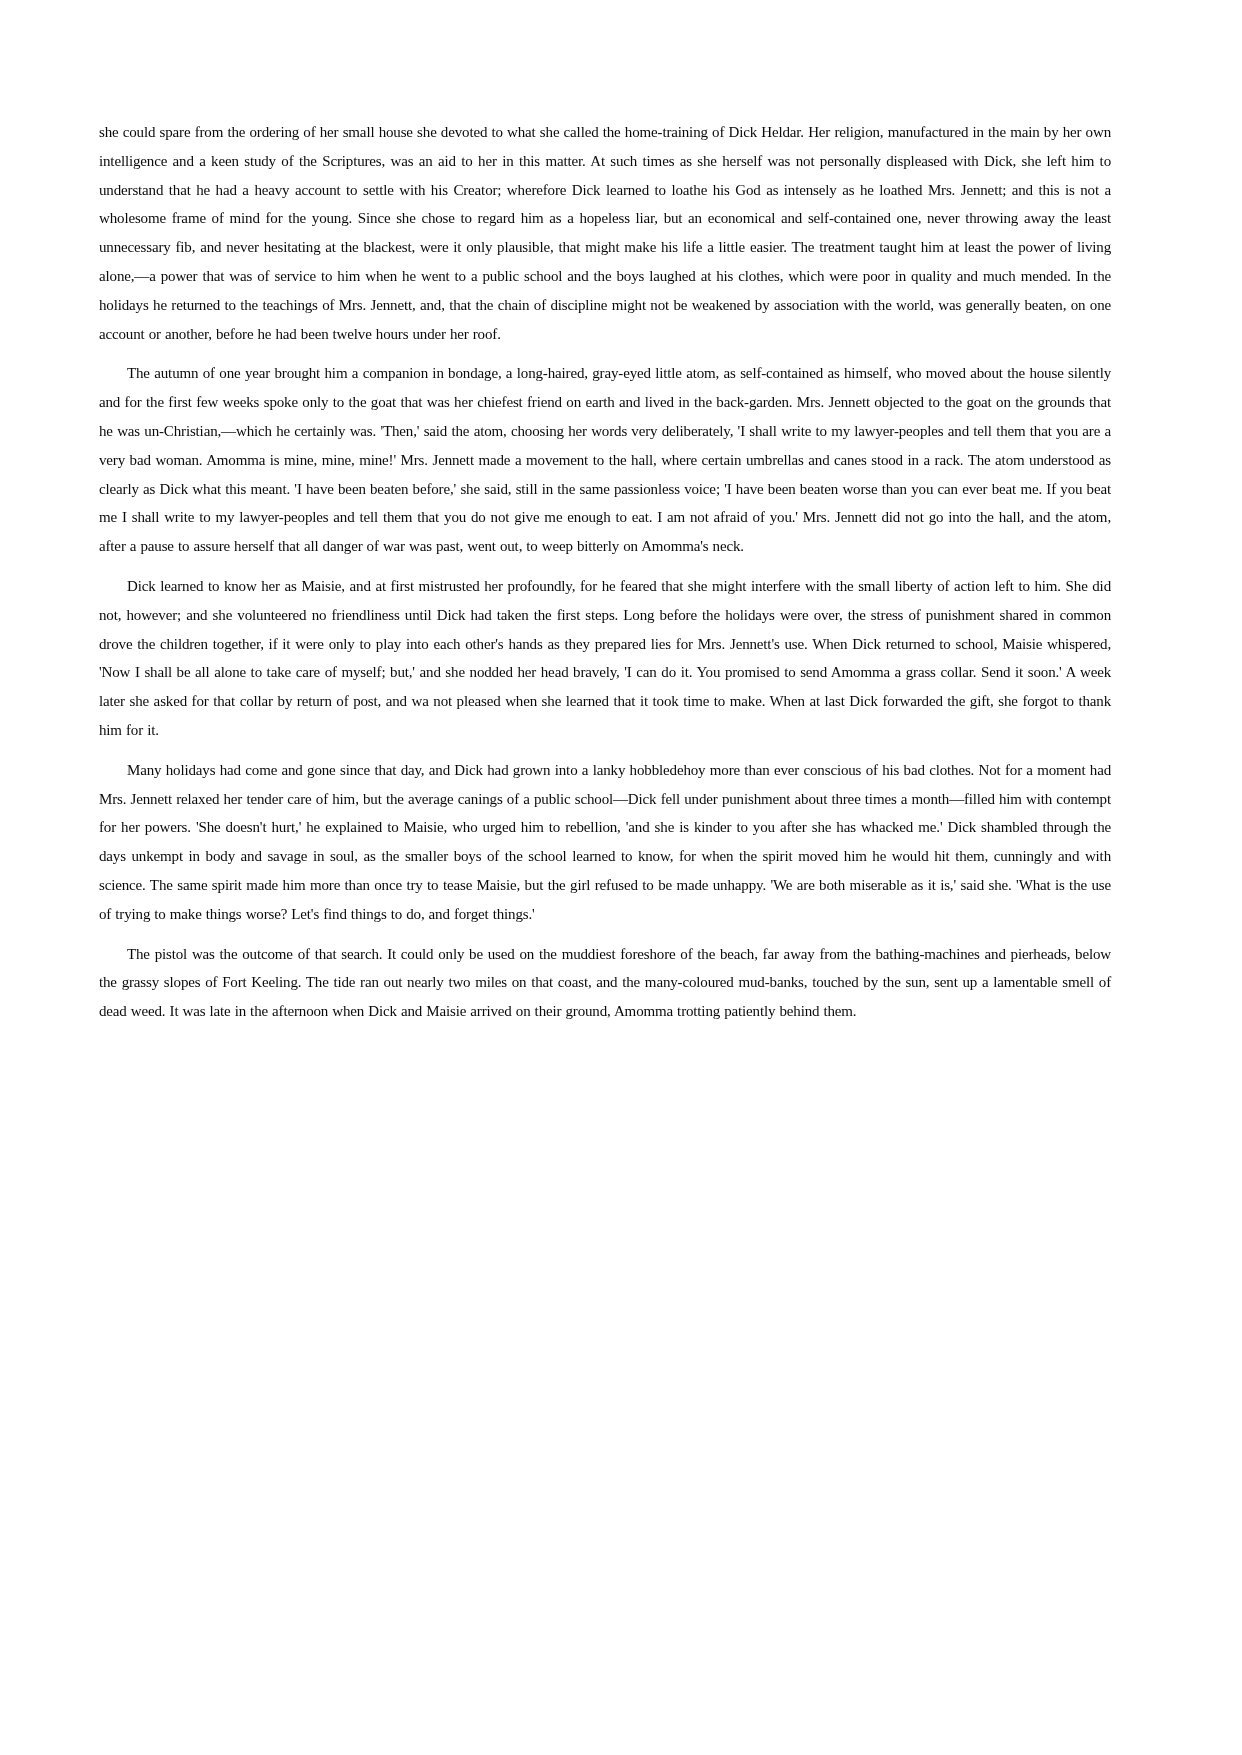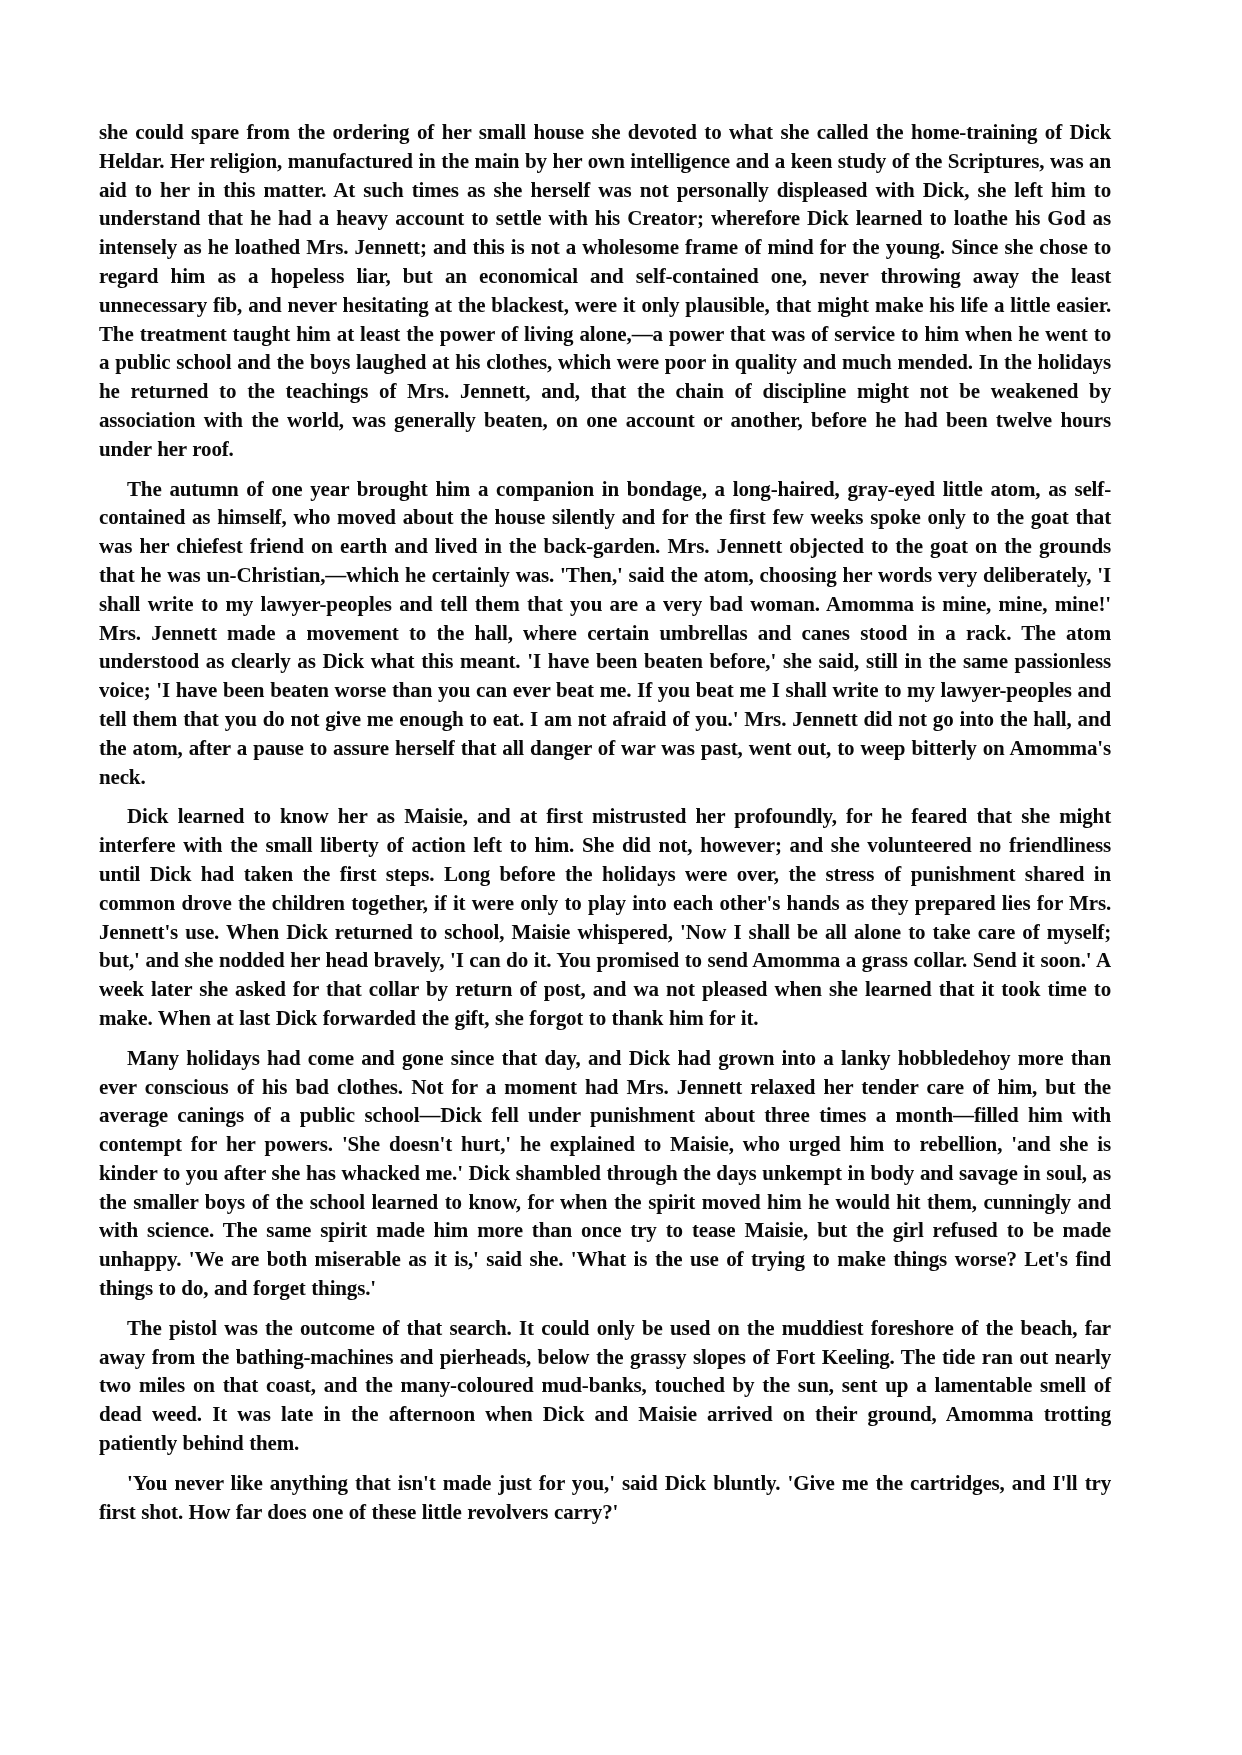--- a/index.html
+++ b/index.html
@@ -16,35 +16,33 @@
     box-sizing: border-box;
     width: 1242px;
     height: 1755px;
     padding: 118px 114px 0 99px;
     background: #ffffff;
     font-family: "Liberation Serif", "DejaVu Serif", serif;
     color: #0a0a0a;
   }
   .para {
     margin: 0 17px 11px 0;
-    font-size: 21px;
+    font-size: 15px;
     line-height: 28.8px;
     text-align: justify;
     text-indent: 28px;
     letter-spacing: -0.15px;
     word-spacing: 0.5px;
-    font-weight: bold;
   }
   .para.continuation {
     text-indent: 0;
   }
 </style>
 </head>
 <body>
 
 <div class="page">
   <p class="para continuation">she could spare from the ordering of her small house she devoted to what she called the home-training of Dick Heldar. Her religion, manufactured in the main by her own intelligence and a keen study of the Scriptures, was an aid to her in this matter. At such times as she herself was not personally displeased with Dick, she left him to understand that he had a heavy account to settle with his Creator; wherefore Dick learned to loathe his God as intensely as he loathed Mrs. Jennett; and this is not a wholesome frame of mind for the young. Since she chose to regard him as a hopeless liar, but an economical and self-contained one, never throwing away the least unnecessary fib, and never hesitating at the blackest, were it only plausible, that might make his life a little easier. The treatment taught him at least the power of living alone,—a power that was of service to him when he went to a public school and the boys laughed at his clothes, which were poor in quality and much mended. In the holidays he returned to the teachings of Mrs. Jennett, and, that the chain of discipline might not be weakened by association with the world, was generally beaten, on one account or another, before he had been twelve hours under her roof.</p>
   <p class="para">The autumn of one year brought him a companion in bondage, a long-haired, gray-eyed little atom, as self-contained as himself, who moved about the house silently and for the first few weeks spoke only to the goat that was her chiefest friend on earth and lived in the back-garden. Mrs. Jennett objected to the goat on the grounds that he was un-Christian,—which he certainly was. 'Then,' said the atom, choosing her words very deliberately, 'I shall write to my lawyer-peoples and tell them that you are a very bad woman. Amomma is mine, mine, mine!' Mrs. Jennett made a movement to the hall, where certain umbrellas and canes stood in a rack. The atom understood as clearly as Dick what this meant. 'I have been beaten before,' she said, still in the same passionless voice; 'I have been beaten worse than you can ever beat me. If you beat me I shall write to my lawyer-peoples and tell them that you do not give me enough to eat. I am not afraid of you.' Mrs. Jennett did not go into the hall, and the atom, after a pause to assure herself that all danger of war was past, went out, to weep bitterly on Amomma's neck.</p>
   <p class="para">Dick learned to know her as Maisie, and at first mistrusted her profoundly, for he feared that she might interfere with the small liberty of action left to him. She did not, however; and she volunteered no friendliness until Dick had taken the first steps. Long before the holidays were over, the stress of punishment shared in common drove the children together, if it were only to play into each other's hands as they prepared lies for Mrs. Jennett's use. When Dick returned to school, Maisie whispered, 'Now I shall be all alone to take care of myself; but,' and she nodded her head bravely, 'I can do it. You promised to send Amomma a grass collar. Send it soon.' A week later she asked for that collar by return of post, and wa not pleased when she learned that it took time to make. When at last Dick forwarded the gift, she forgot to thank him for it.</p>
   <p class="para">Many holidays had come and gone since that day, and Dick had grown into a lanky hobbledehoy more than ever conscious of his bad clothes. Not for a moment had Mrs. Jennett relaxed her tender care of him, but the average canings of a public school—Dick fell under punishment about three times a month—filled him with contempt for her powers. 'She doesn't hurt,' he explained to Maisie, who urged him to rebellion, 'and she is kinder to you after she has whacked me.' Dick shambled through the days unkempt in body and savage in soul, as the smaller boys of the school learned to know, for when the spirit moved him he would hit them, cunningly and with science. The same spirit made him more than once try to tease Maisie, but the girl refused to be made unhappy. 'We are both miserable as it is,' said she. 'What is the use of trying to make things worse? Let's find things to do, and forget things.'</p>
   <p class="para">The pistol was the outcome of that search. It could only be used on the muddiest foreshore of the beach, far away from the bathing-machines and pierheads, below the grassy slopes of Fort Keeling. The tide ran out nearly two miles on that coast, and the many-coloured mud-banks, touched by the sun, sent up a lamentable smell of dead weed. It was late in the afternoon when Dick and Maisie arrived on their ground, Amomma trotting patiently behind them.</p>
-  <p class="para">'You never like anything that isn't made just for you,' said Dick bluntly. 'Give me the cartridges, and I'll try first shot. How far does one of these little revolvers carry?'</p>
 </div>
 
 </body></html>

